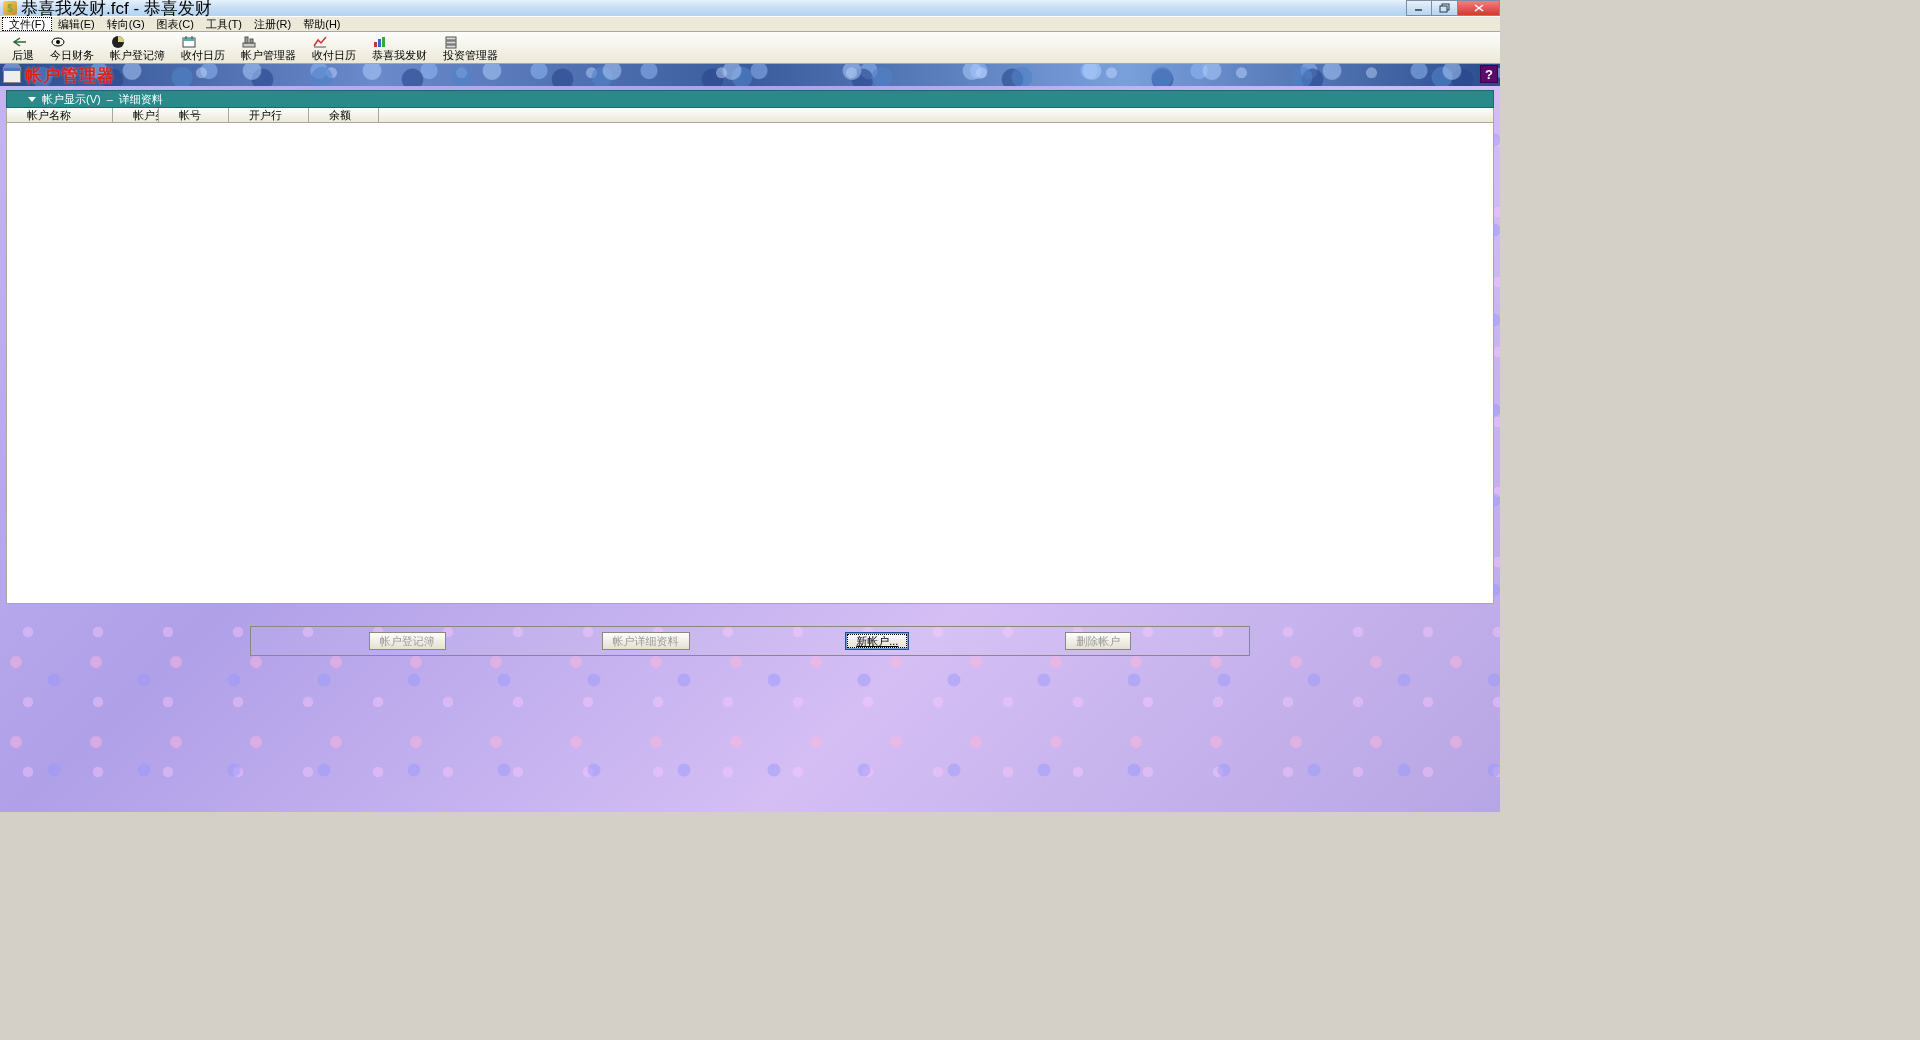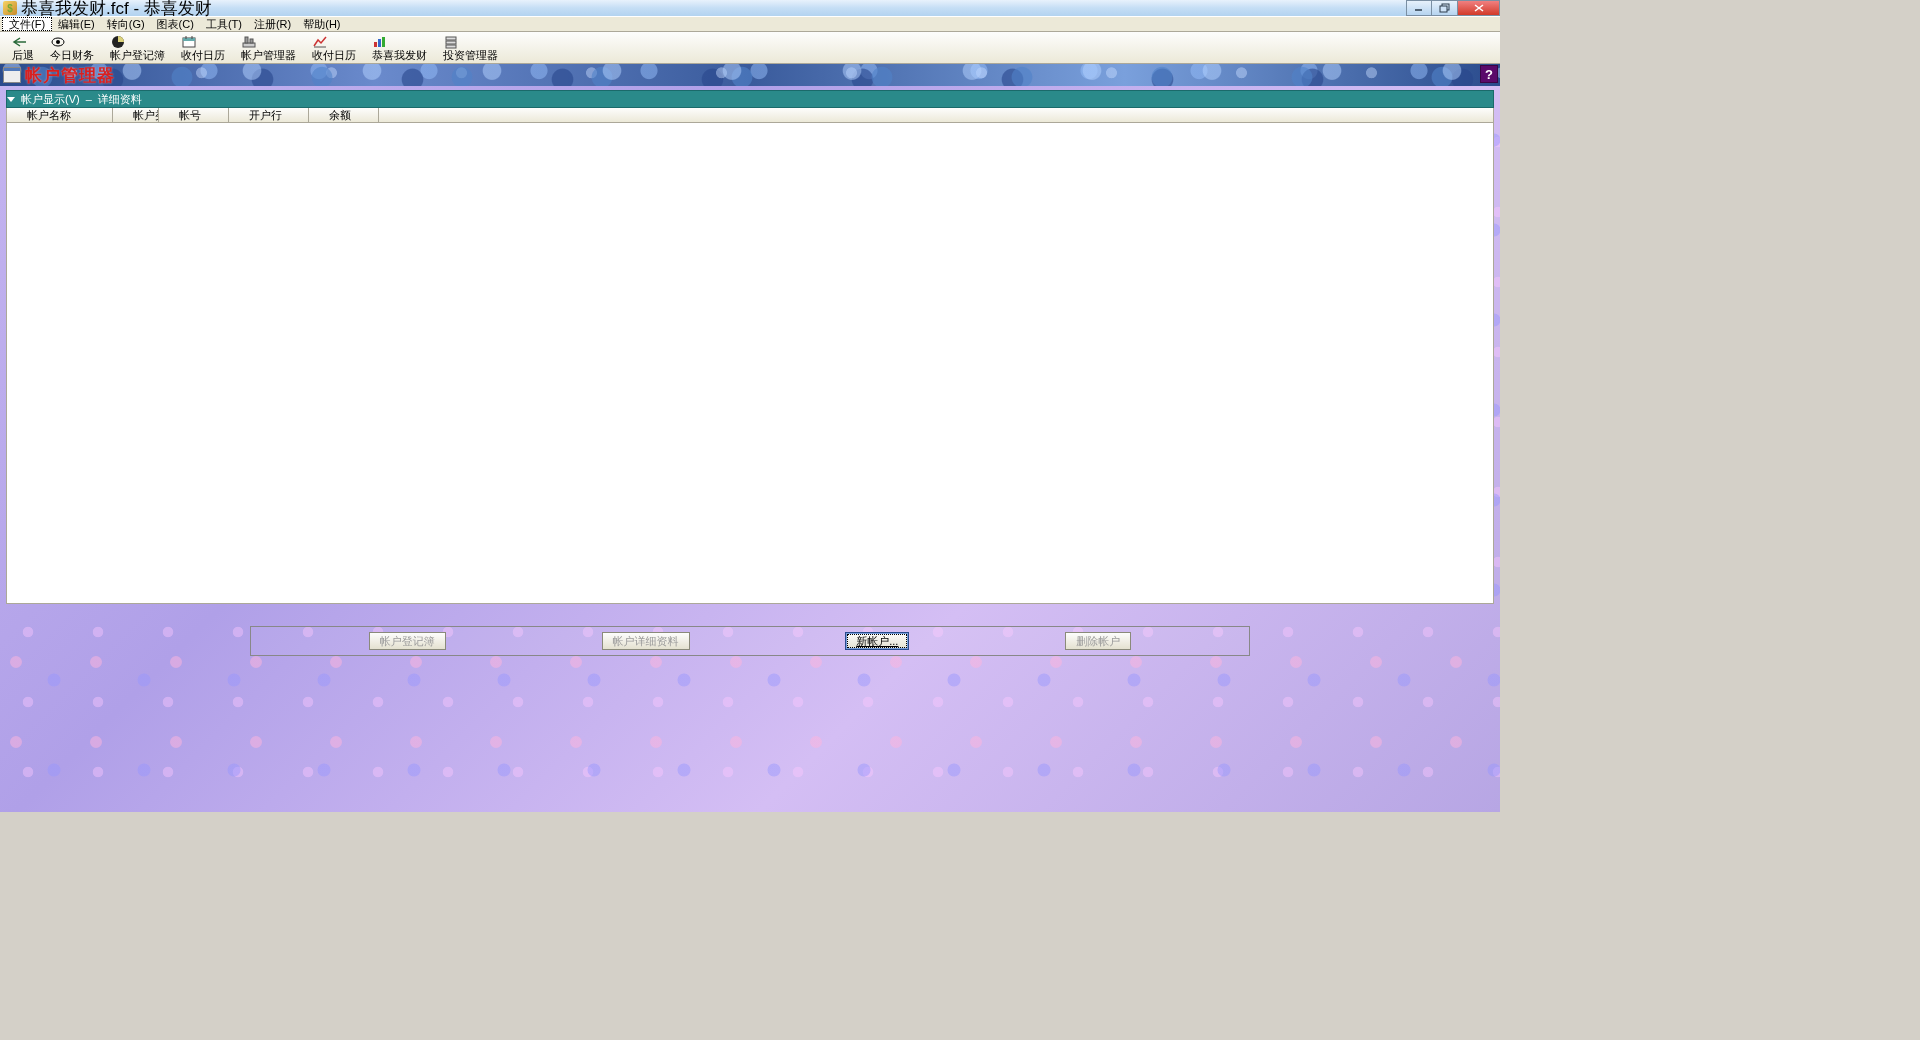--- a/index.html
+++ b/index.html
@@ -116,21 +116,21 @@
     background-size:80px 80px,90px 90px,70px 70px,100% 100%;
     padding:4px 6px 0 6px;
   }
 
   
   .teal-bar {
     height:18px; background:#2a8a8a;
     border:1px solid #1a6a6a;
     color:#fff; font-size:11px;
     display:flex; align-items:center; gap:6px;
-    padding-left:0;
+    padding-left:21px;
   }
   .teal-bar .tri { width:0;height:0;border-left:4px solid transparent;border-right:4px solid transparent;border-top:5px solid #fff;}
   .teal-bar .dash { color:#fff; }
 
   
   .table-header {
     height: 15px;
     background: linear-gradient(to bottom,#fdfdfc,#ece9d8);
     border:1px solid #aca899; border-top:none;
     display:flex;

